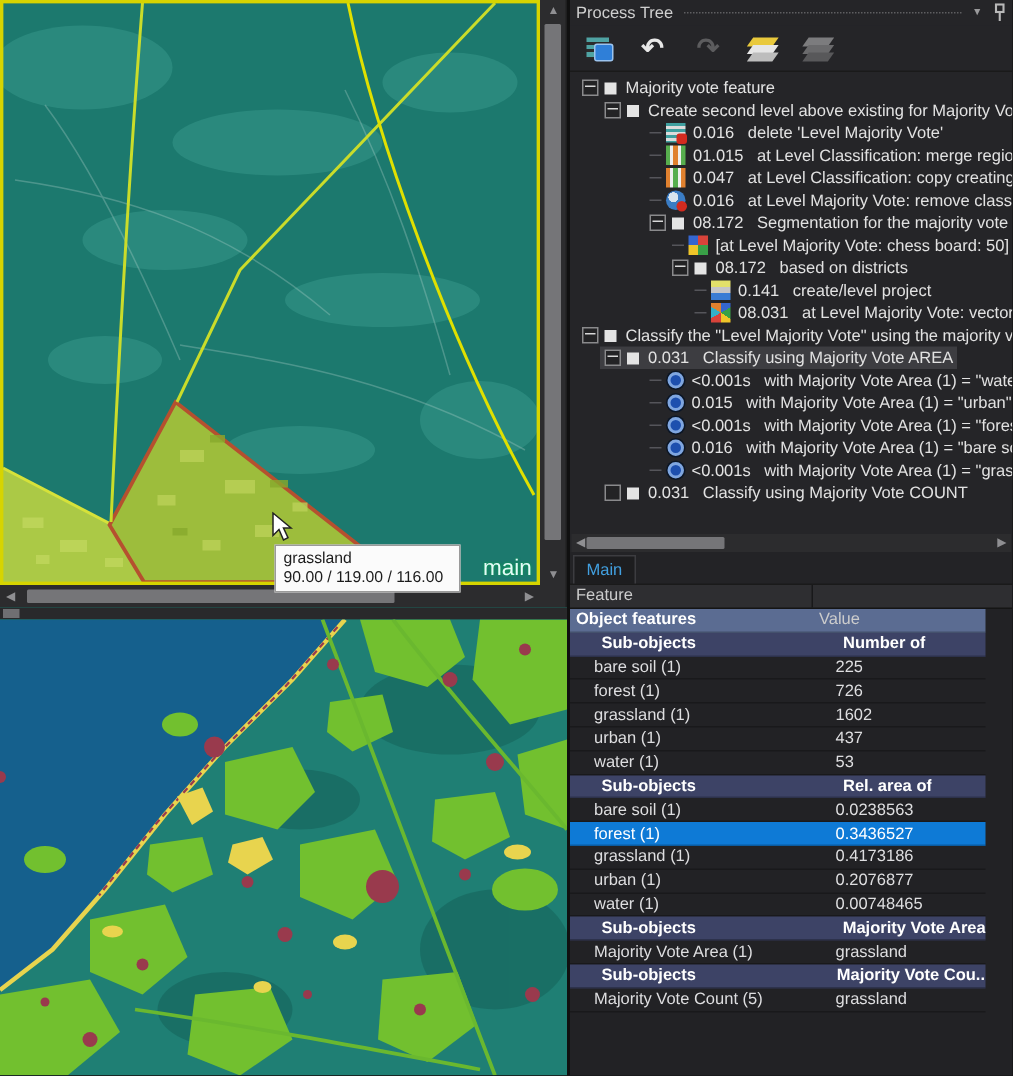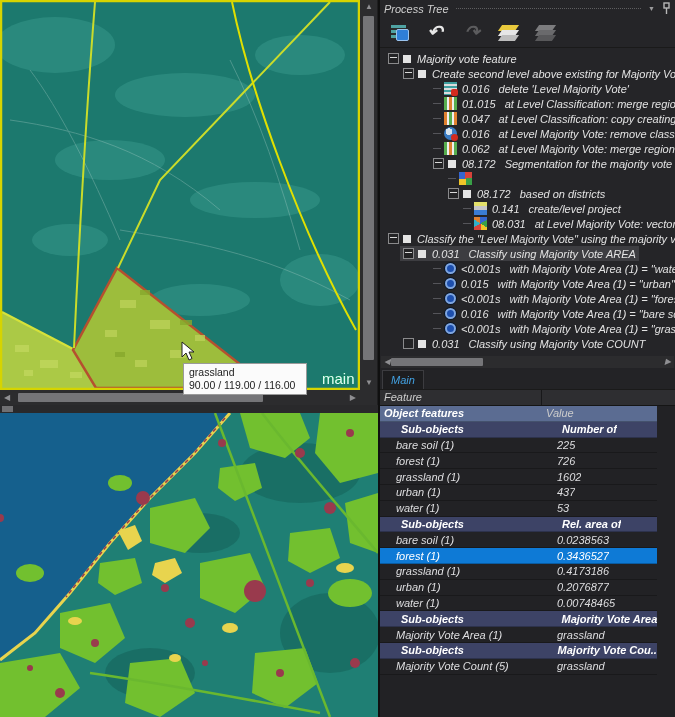--- a/index.html
+++ b/index.html
@@ -19,21 +19,21 @@
   .sb .arr{position:absolute;color:#8f8f92;font-size:8px;line-height:8px;}
   .sb .thumb{position:absolute;background:#757578;border-radius:1px;}
   #vsb .thumb{left:3px;width:11px;top:16px;height:344px;}
   #hsb .thumb{top:3px;height:9px;left:18px;width:245px;}
   
   #tooltip{position:absolute;left:183px;top:363px;width:112px;background:#fbfbfb;border:1px solid #9a9a9a;
            color:#1c1c1c;font-size:10.5px;line-height:13px;padding:2px 5px;z-index:30;}
   #maplabel{position:absolute;left:322px;top:370px;color:#e4fbf8;font-size:15px;z-index:5;text-shadow:0 0 2px #0a4;}
   #cursor{position:absolute;left:181px;top:341px;z-index:31;}
   
-  #right{position:absolute;left:378px;top:0;width:297px;height:717px;background:#252528;border-left:2px solid #101010;box-sizing:border-box;font-style:italic;}
+  #right{position:absolute;left:378px;top:0;width:297px;height:717px;background:#252528;border-left:2px solid #101010;box-sizing:border-box;}
   .ptitle{height:17px;display:flex;align-items:center;padding:0 4px;background:#252528;}
   .ptitle .t{color:#cfcfcf;white-space:nowrap;}
   .ptitle .dots{flex:1;border-top:1px dotted #5e5e60;margin:0 7px;height:0;}
   .ptitle .caret{color:#9a9a9c;font-size:7px;margin-right:7px;}
   .toolbar{height:30px;display:flex;align-items:center;gap:13px;padding:0 6px;border-bottom:1px solid #1a1a1a;}
   .tbtn{position:relative;width:24px;height:22px;display:flex;align-items:center;justify-content:center;}
   .tb-tree{width:15px;height:14px;background:repeating-linear-gradient(180deg,#4fa3a3 0 3px,#2b2b2b 3px 5px);}
   .tb-tree:after{content:"";position:absolute;right:1px;bottom:2px;width:11px;height:10px;background:#2f7fd8;border:1px solid #9cc4ee;border-radius:2px;}
   .tb-undo{color:#e8e8e8;font-size:18px;font-weight:bold;}
   .tb-redo{color:#5c5c5e;font-size:18px;font-weight:bold;}
@@ -327,42 +327,34 @@
           <span class="rowc">
             <span class="tline"></span>
             <span class="ti ti-globe"></span>
             <span class="ttime">0.016</span>
             <span class="tlabel">at  Level Majority Vote: remove classific</span>
           </span>
         </div>
         <div class="trow">
           <span style="width: 50px; flex: 0 0 auto;"></span>
           <span class="rowc">
-            <span class="tline"></span>
-            <span class="ti ti-merge"></span>
-            <span class="ttime">0.062</span>
-            <span class="tlabel">at  Level Majority Vote: merge region</span>
-          </span>
-        </div>
-        <div class="trow">
-          <span style="width: 50px; flex: 0 0 auto;"></span>
-          <span class="rowc">
             <span class="exp">
               <i></i>
             </span>
             <span class="chk"></span>
             <span class="ttime">08.172</span>
             <span class="tlabel">Segmentation for the majority vote le</span>
           </span>
         </div>
         <div class="trow">
           <span style="width: 65px; flex: 0 0 auto;"></span>
           <span class="rowc">
             <span class="tline"></span>
             <span class="ti ti-chess"></span>
+            <span class="tlabel">[at  Level Majority Vote: chess board: 50]</span>
           </span>
         </div>
         <div class="trow">
           <span style="width: 65px; flex: 0 0 auto;"></span>
           <span class="rowc">
             <span class="exp">
               <i></i>
             </span>
             <span class="chk"></span>
             <span class="ttime">08.172</span>

